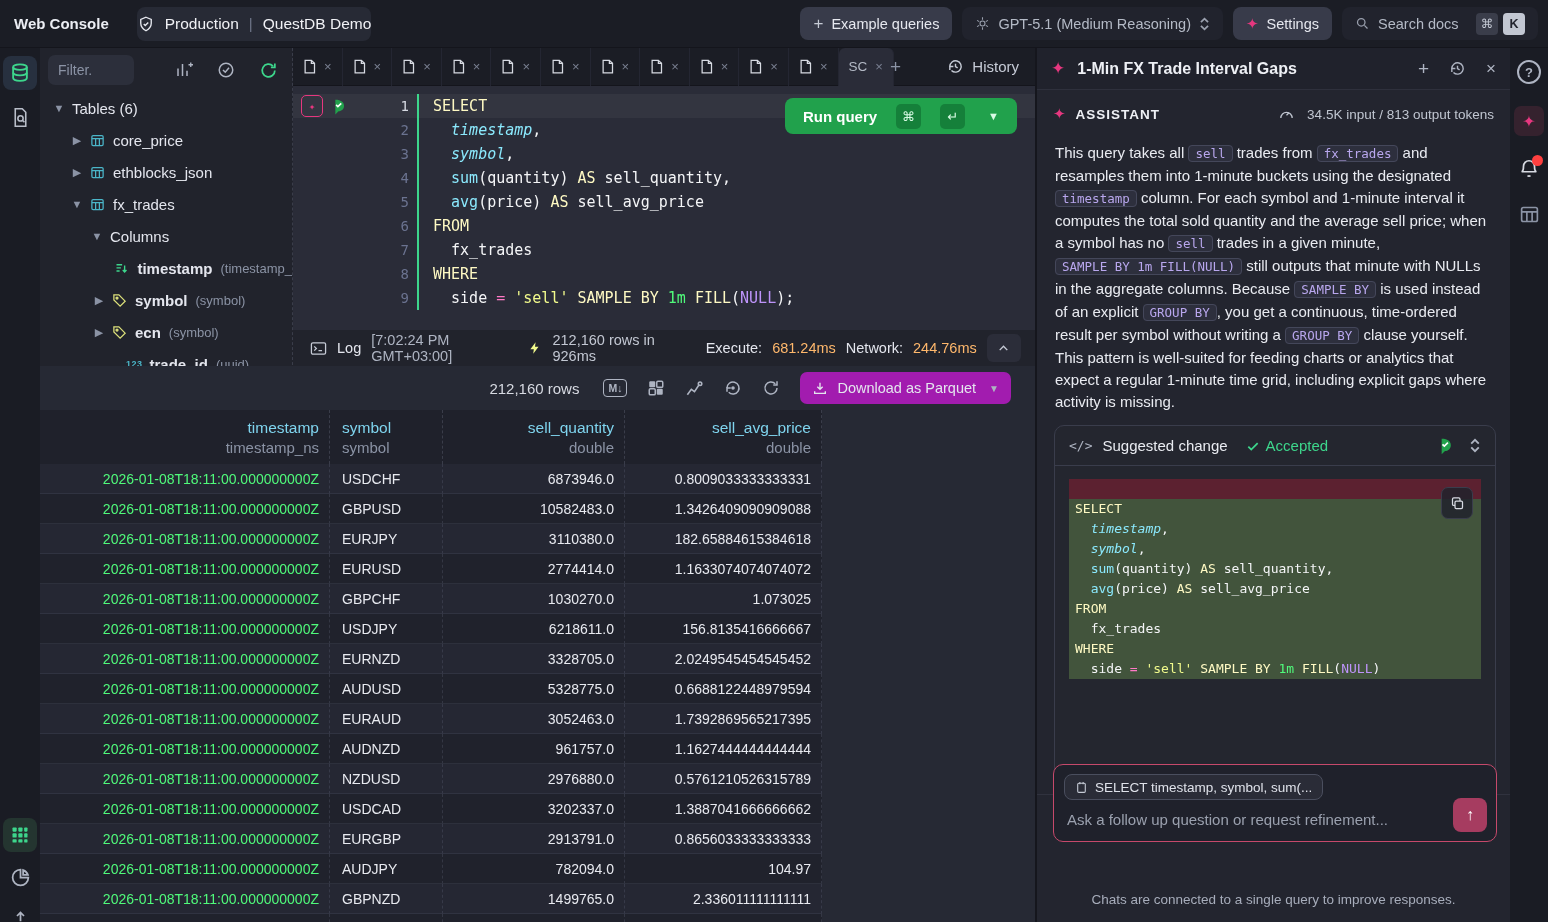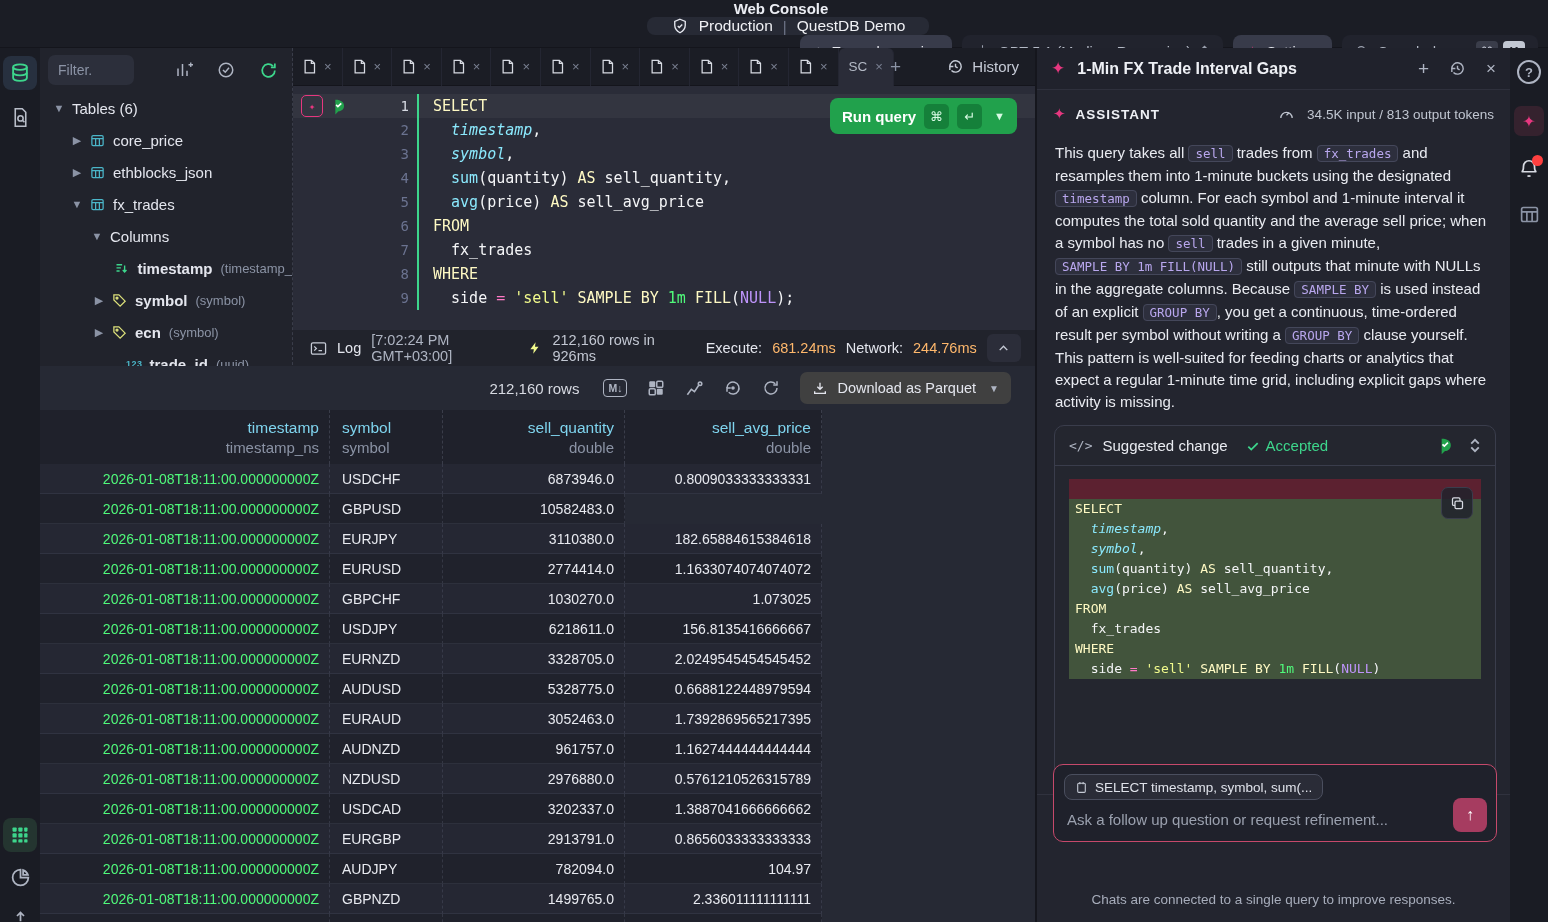--- a/index.html
+++ b/index.html
@@ -5,24 +5,24 @@
   * { margin:0; padding:0; box-sizing:border-box; }
   html,body { width:1548px; height:922px; overflow:hidden; background:#17181f; }
   body { font-family:"Liberation Sans", sans-serif; color:#e9ebf1; font-size:14px; }
   #app { position:relative; width:1548px; height:922px; background:#21232c; }
 
   svg { display:block; }
   .ico { flex:0 0 auto; }
 
   
   #topbar { position:absolute; left:0; top:0; width:1548px; height:48px; background:#1b1d25;
-            display:flex; align-items:center; border-bottom:1px solid #14151c;flex-direction:column; }
+            display:flex; align-items:center; border-bottom:1px solid #14151c; }
   .wc-title { margin-left:14px; font-size:15px; font-weight:700; color:#eceef4; }
   .instance-badge { margin-left:28px; height:34px; display:flex; align-items:center; gap:10px;
-                    background:#272a35; border-radius:8px; padding:0 24px; }
+                    background:#272a35; border-radius:8px; padding:0 0; }
   .instance-badge .env { font-size:15.5px; font-weight:500; color:#f0f1f5; }
   .instance-badge .sep { color:#6f7689; font-size:15px; }
   .instance-badge .name { font-size:15.5px; font-weight:500; color:#f0f1f5; }
   #topbar-right { margin-left:auto; margin-right:10px; display:flex; align-items:center; gap:10px; }
   .tb-btn { height:33px; display:flex; align-items:center; gap:8px; border-radius:8px;
             padding:0 13px; font-size:14.5px; color:#e6e8ef; cursor:pointer; }
   .tb-btn.solid { background:#383b4a; }
   .tb-btn.dark  { background:#21232d; color:#b4bac6; }
   .plus-glyph { font-size:17px; color:#c6cbd6; line-height:1; }
   .sparkle-pink { color:#e6377f; font-size:15px; }
@@ -78,21 +78,21 @@
   .ebar { width:2px; align-self:stretch; background:#3dd68c; }
   .ecode { padding-left:14px; white-space:pre; }
   .ai-gutter-btn { width:22px; height:22px; border:1px solid #e6377f; border-radius:5px;
                    display:flex; align-items:center; justify-content:center; color:#e6377f;
                    font-size:11px; cursor:pointer; }
   .tk-kw { color:#fef9c3;text-align:right; } .tk-fn { color:#8be9fd; } .tk-it { color:#8be9fd; font-style:italic; }
   .tk-st { color:#f1fa8c; } .tk-nu { color:#50fa7b; } .tk-co { color:#bd93f9; }
   .tk-op { color:#ff79c6; } .tk-pl { color:#f4f5f7; }
 
   #run-btn { position:absolute; right:18px; top:12px; height:36px; background:#21a14c;
-             border-radius:8px; display:flex; align-items:center; gap:8px; padding:0 12px;
+             border-radius:8px; display:flex; align-items:center; gap:19px; padding:0 18px;
              cursor:pointer; font-family:"Liberation Sans", sans-serif; }
   #run-btn .lbl { color:#fff; font-size:15px; font-weight:600; }
   .run-key { width:25px; height:25px; background:#15803a; border-radius:5px; color:#d9fbe5;
              display:flex; align-items:center; justify-content:center; font-size:13px; }
   #run-chev { color:#d9fbe5; font-size:11px; margin-left:4px; }
 
   
   #logbar { position:absolute; left:293px; top:330px; width:742px; height:36px; background:#21232c;
             display:flex; align-items:center; gap:10px; padding-left:17px; font-size:14.5px; }
   .log-label { color:#e4e6ee; font-weight:500; }
@@ -105,21 +105,21 @@
                   color:#c6cbd6; cursor:pointer; }
 
   
   #gridpanel { position:absolute; left:40px; top:366px; width:995px; height:556px; background:#262934; }
   #grid-toolbar { height:44px; display:flex; align-items:center; justify-content:flex-end;
                   gap:20px; padding-right:24px; }
   #rowcount { font-size:15px; color:#d7dae2; margin-right:4px; }
   .gt-ico { color:#aeb4c2; cursor:pointer; display:flex; align-items:center; }
   .md-badge { border:1.5px solid #aeb4c2; border-radius:4px; font-size:10.5px; font-weight:700;
               padding:2px 4px; color:#aeb4c2; }
-  #download-btn { height:32px; background:#404040; border-radius:7px; display:flex;
+  #download-btn { height:32px; background:#a21caf; border-radius:7px; display:flex;
                   align-items:center; gap:9px; padding:0 12px; cursor:pointer; }
   #download-btn .lbl { font-size:14.5px; color:#e4e6ee; }
   #download-chev { color:#aeb4c2; font-size:10px; margin-left:4px; }
 
   .gr { display:grid; grid-template-columns:290px 113px 182px 197px 1fr; }
   #grid-header { height:54px; }
   #grid-header .hc { background:#1f212b; border-right:1px dashed #3a3d4a; display:flex;
                      flex-direction:column; justify-content:center; }
   #grid-header .hc.filler { background:transparent; border-right:none; }
   .h-label { font-size:15.5px; font-weight:500; color:#7fd4ee; }
@@ -694,20 +694,21 @@
           <div class="c ts">2026-01-08T18:11:00.000000000Z</div>
           <div class="c sym">USDCHF</div>
           <div class="c num">6873946.0</div>
           <div class="c num">0.8009033333333331</div>
           <div class="c filler"></div>
         </div>
         <div class="gr grow even">
           <div class="c ts">2026-01-08T18:11:00.000000000Z</div>
           <div class="c sym">GBPUSD</div>
           <div class="c num">10582483.0</div>
+          <div class="c num">1.3426409090909088</div>
           <div class="c filler"></div>
         </div>
         <div class="gr grow odd">
           <div class="c ts">2026-01-08T18:11:00.000000000Z</div>
           <div class="c sym">EURJPY</div>
           <div class="c num">3110380.0</div>
           <div class="c num">182.65884615384618</div>
           <div class="c filler"></div>
         </div>
         <div class="gr grow even">

